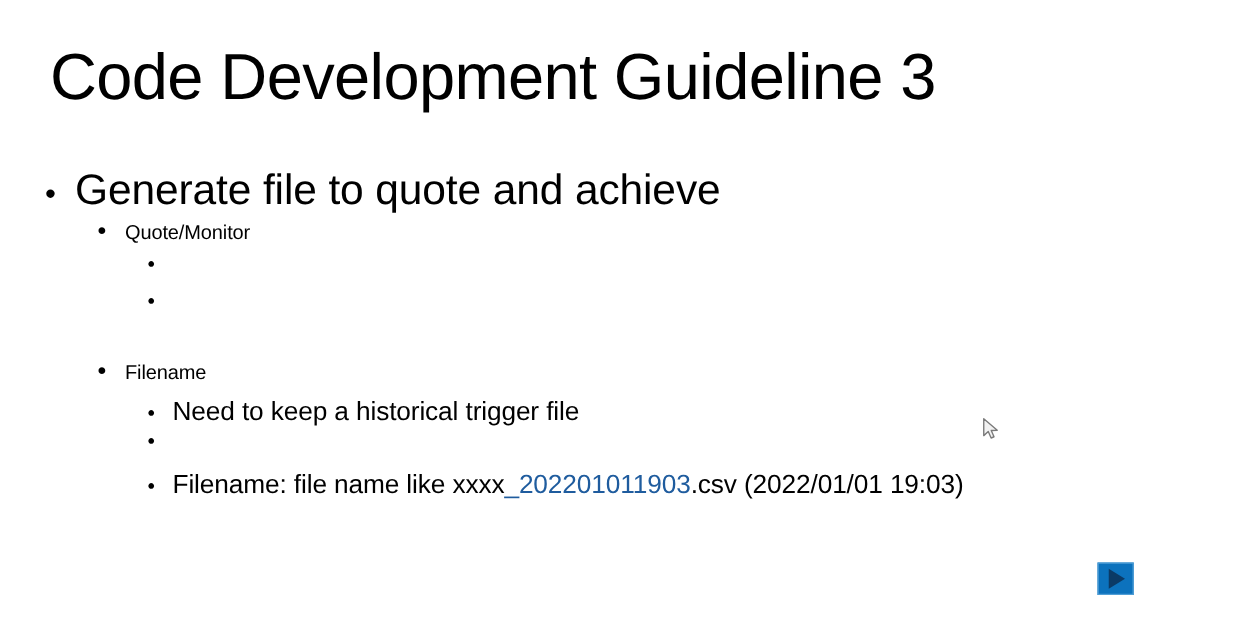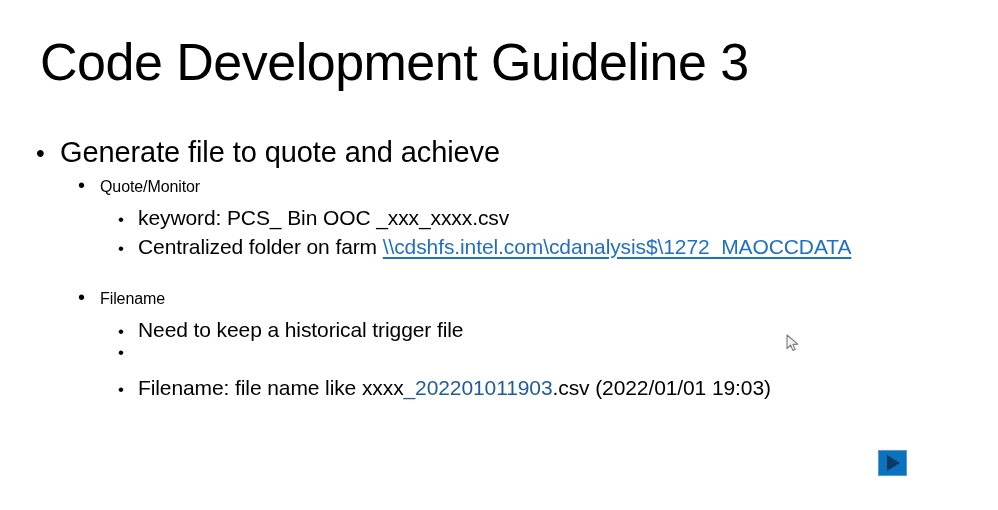--- a/index.html
+++ b/index.html
@@ -62,21 +62,21 @@
   .lvl1 {
     margin-left: 0px;
     height: 38px;
   }
   .lvl1 .bullet-dot {
     font-size: 25px;
     width: 24px;
     line-height: 1;
   }
   .lvl1 .bullet-text {
-    font-size: 29px;
+    font-size: 34px;
     line-height: 38px;
     letter-spacing: -0.1px;
   }
 
   
   .lvl2 {
     margin-left: 42px;
     height: 32px;
   }
   .lvl2 .bullet-dot {
@@ -168,26 +168,24 @@
       <span class="bullet-text">Generate file to quote and achieve</span>
     </div>
 
     <div class="bullet-line lvl2">
       <span class="bullet-dot">•</span>
       <span class="bullet-text">Quote/Monitor</span>
     </div>
 
     <div class="bullet-line lvl3">
       <span class="bullet-dot">•</span>
-      <span class="bullet-text">keyword: PCS_ Bin OOC _xxx_xxxx.csv</span>
-    </div>
-
-    <div class="bullet-line lvl3">
-      <span class="bullet-dot">•</span>
-      <span class="bullet-text"><span>Centralized folder on farm </span><span class="hyperlink">\\cdshfs.intel.com\cdanalysis$\1272_MAOCCDATA</span></span>
+    </div>
+
+    <div class="bullet-line lvl3">
+      <span class="bullet-dot">•</span>
     </div>
 
     <div class="gap-row"></div>
 
     <div class="bullet-line lvl2">
       <span class="bullet-dot">•</span>
       <span class="bullet-text">Filename</span>
     </div>
 
     <div class="bullet-line lvl3">

